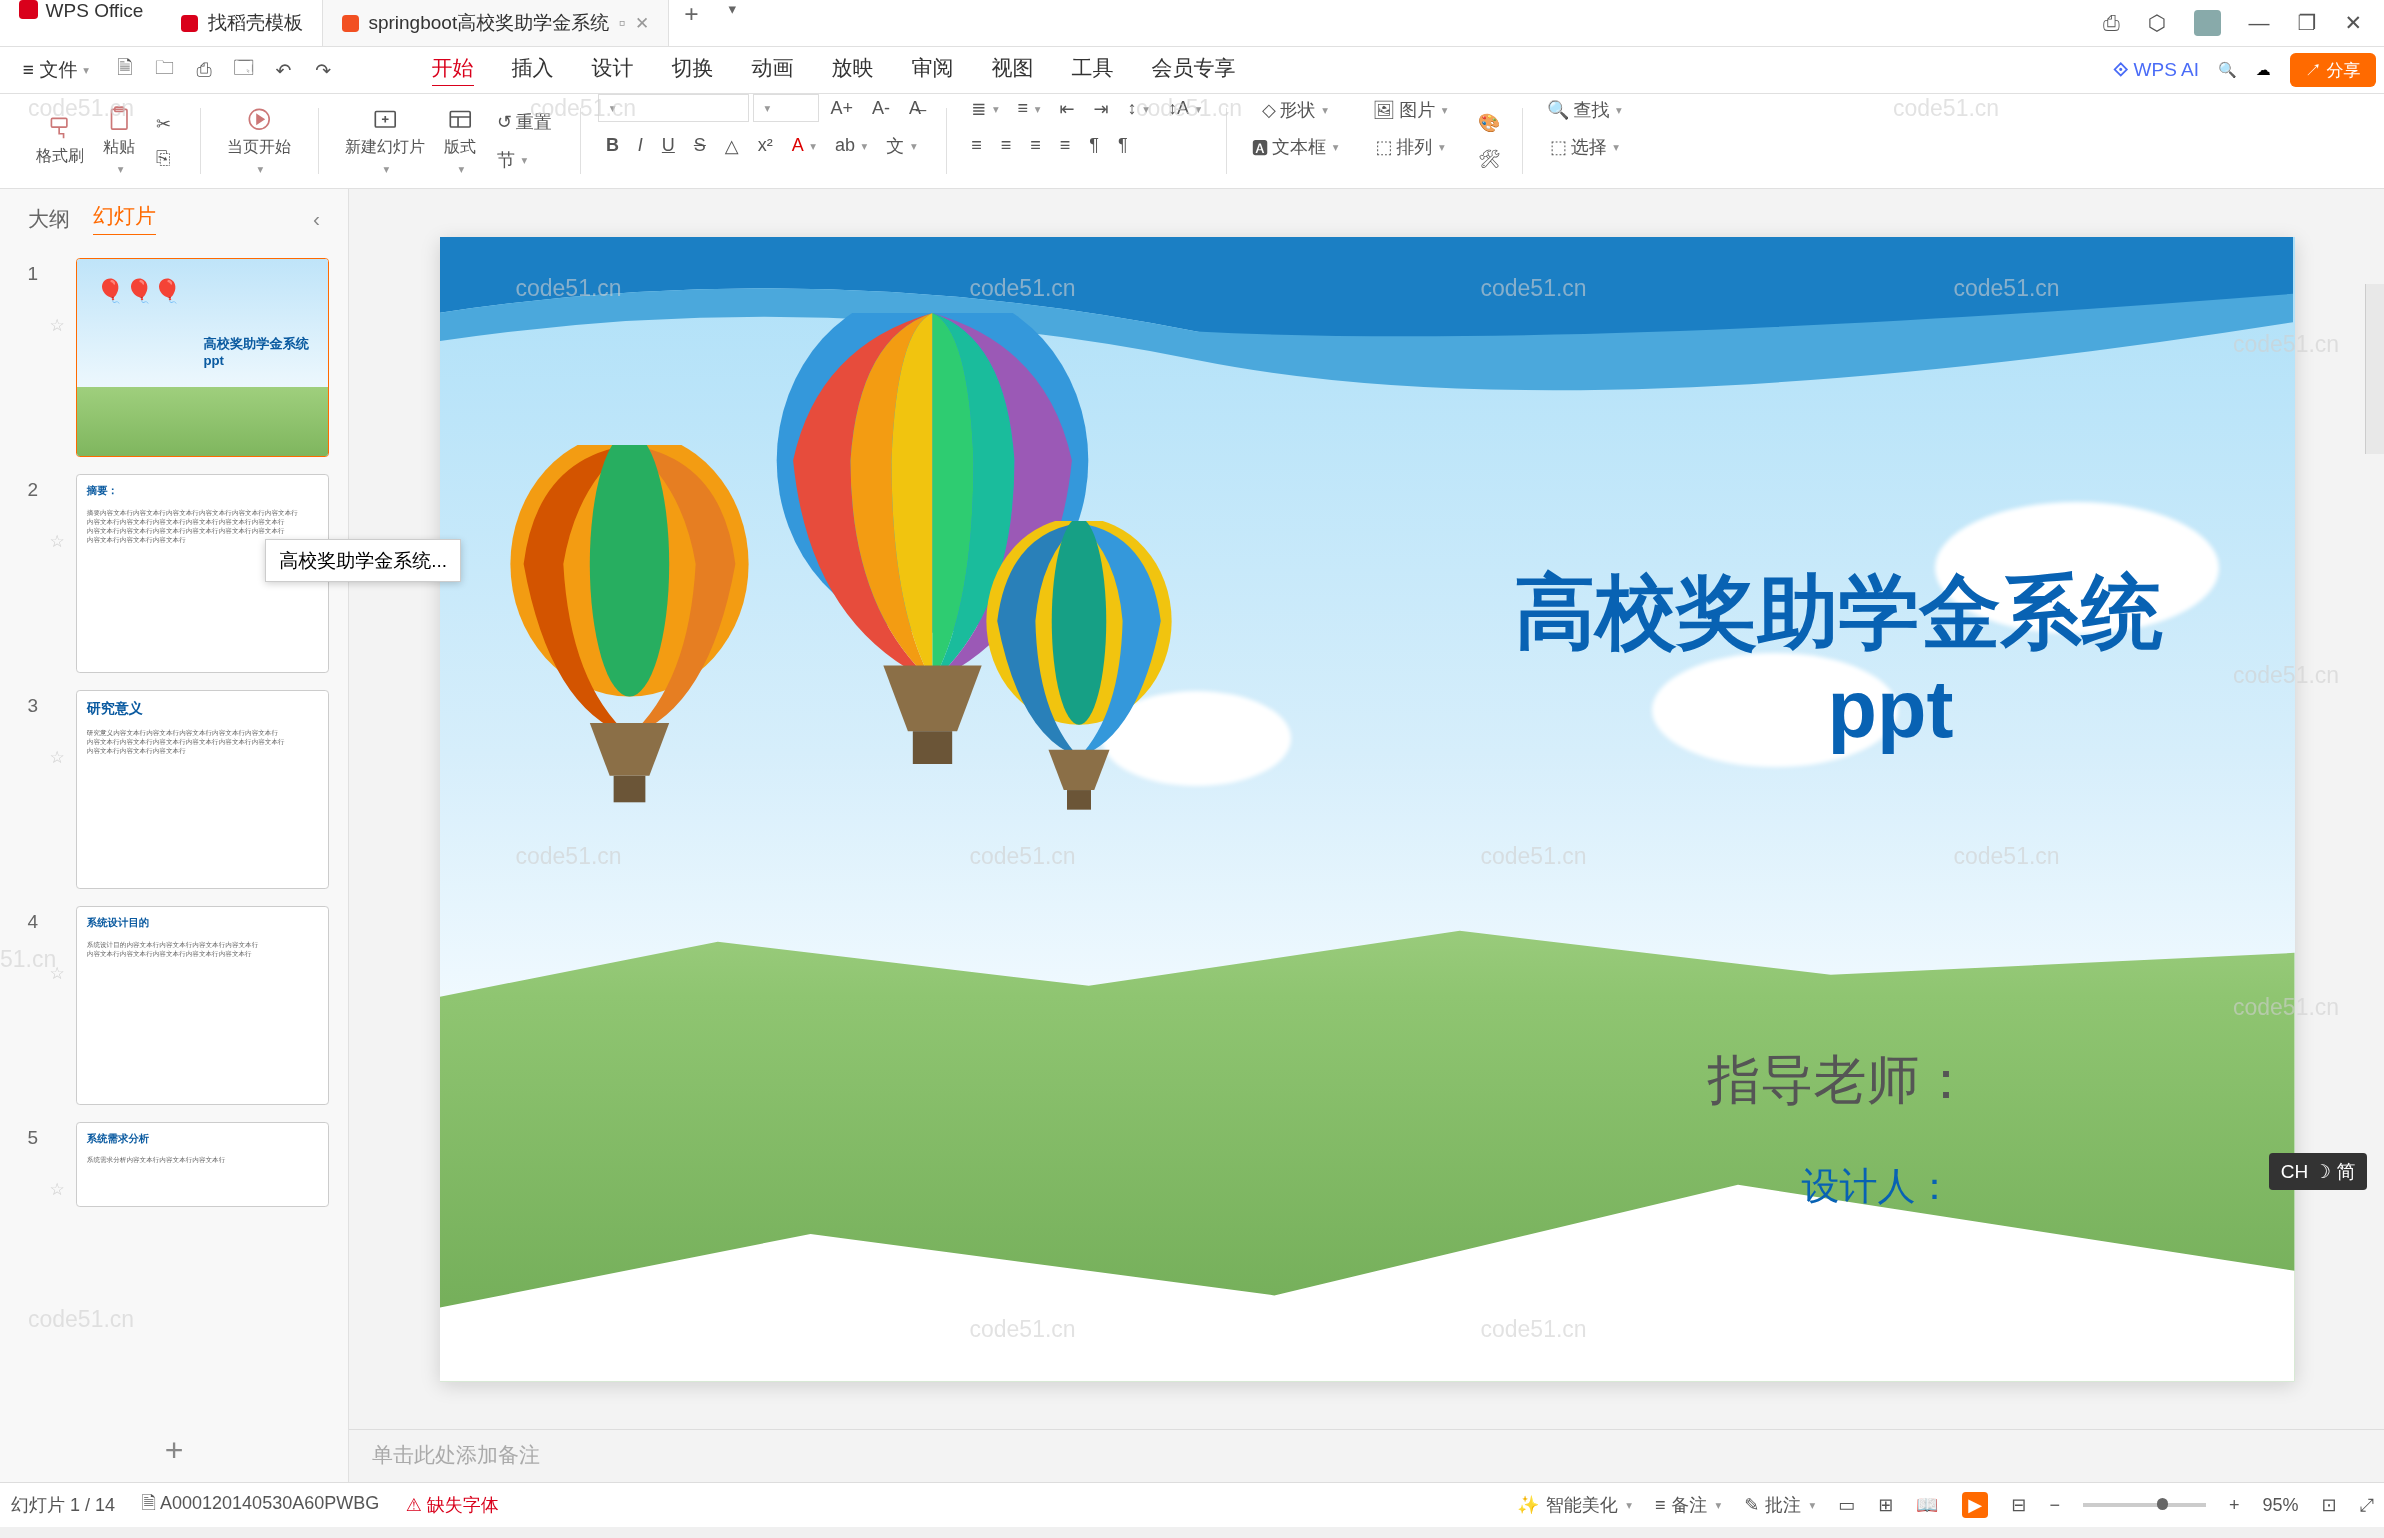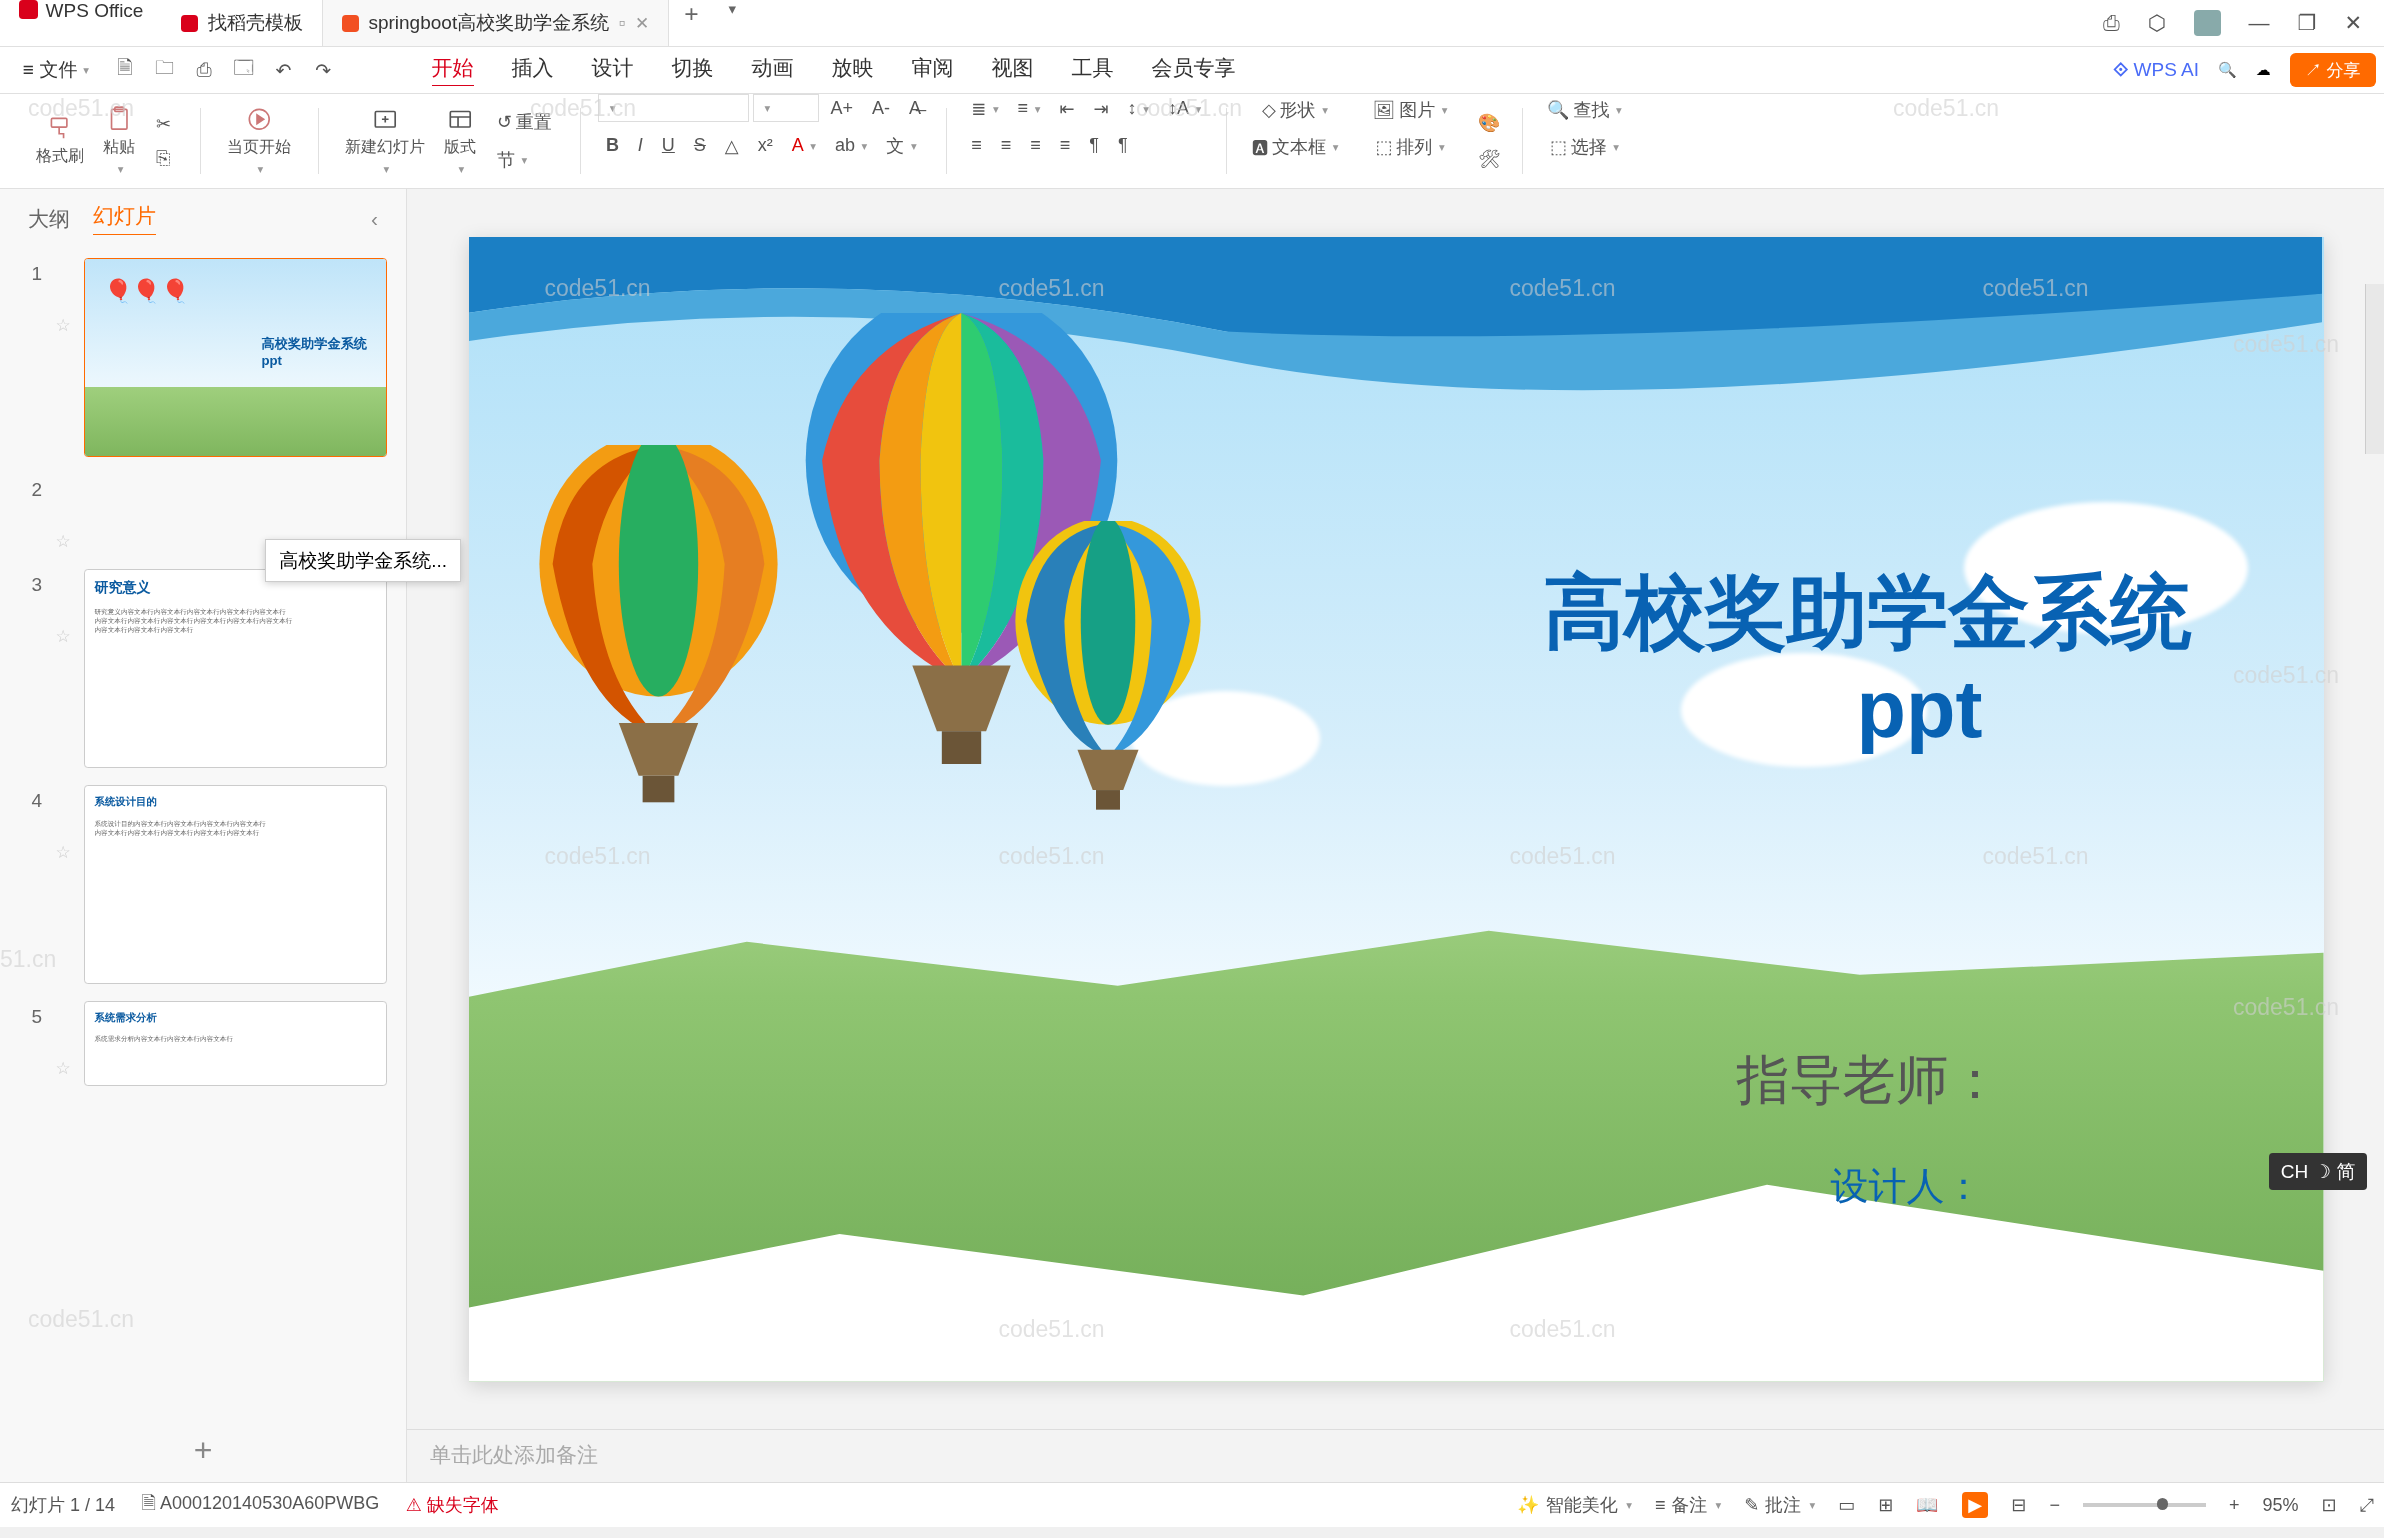--- a/index.html
+++ b/index.html
@@ -41,21 +41,21 @@
 .rib-group { display:flex; align-items:center; height:100%; padding:0 7.6px; }
 .rib-sep { width:0.9px; height:66px; background:#e0e0e0; margin:0 5.7px; }
 .rib-big { display:flex; flex-direction:column; align-items:center; gap:3.8px; padding:5.7px 9.5px; cursor:pointer; font-size:16px; color:#555; }
 .rib-big svg, .rib-big .ico { width:26.5px; height:26.5px; }
 .rib-btn { padding:3.8px 7.6px; cursor:pointer; color:#555; font-size:18px; display:flex; align-items:center; gap:3.8px; }
 .rib-small-col { display:flex; flex-direction:column; gap:5.7px; padding:0 3.8px; }
 .dd::after { content:"▾"; font-size:11.4px; color:#999; margin-left:2.8px; }
 
 
 .workspace { display:flex; height:calc(100% - 246px); background:#f3f3f3; }
-.left-panel { width:407px; background:#f8f8f8; border-right:0.9px solid #e0e0e0; display:flex; flex-direction:column; }
+.left-panel { width:349px; background:#f8f8f8; border-right:0.9px solid #e0e0e0; display:flex; flex-direction:column; }
 .panel-tabs { display:flex; gap:23px; padding:13.2px 28px; font-size:21px; align-items:center; }
 .ptab { color:#666; cursor:pointer; }
 .ptab.active { color:#ff6a00; border-bottom:1.9px solid #ff6a00; padding-bottom:3.8px; }
 .collapse { margin-left:auto; color:#888; cursor:pointer; }
 .thumbs { flex:1; overflow:auto; padding:9.5px 19px; }
 .thumb-row { display:flex; gap:9.5px; margin-bottom:17px; align-items:flex-start; }
 .thumb-idx { width:23px; text-align:right; font-size:19px; color:#666; padding-top:5.7px; }
 .star { width:23px; text-align:center; color:#ccc; font-size:17px; padding-top:57px; }
 .thumb { width:303px; height:199px; background:#fff; border:0.9px solid #ccc; border-radius:3.8px; position:relative; overflow:hidden; cursor:pointer; }
 .thumb.active { border:1.9px solid #ff6a00; }
@@ -300,20 +300,24 @@
         <div class="thumb active">
           <div class="thumb-sky"></div>
             <div class="thumb-land"></div>
           <div class="thumb-title" style="right:19px;top:76px"><span>高校奖助学金系统</span><br><span>ppt</span></div>
           <div style="position:absolute;left:19px;top:19px;font-size:23px">🎈🎈🎈</div>
         </div>
       </div>
       <div class="thumb-row">
         <div class="thumb-idx">2</div>
         <div class="star">☆</div>
+        <div class="thumb">
+          <div style="padding:9.5px;font-size:10.4px;color:#0a5aa0;font-weight:bold">摘要：</div>
+          <div style="padding:0 9.5px;font-size:6.6px;color:#666;line-height:1.4">摘要内容文本行内容文本行内容文本行内容文本行内容文本行内容文本行<br>内容文本行内容文本行内容文本行内容文本行内容文本行内容文本行<br>内容文本行内容文本行内容文本行内容文本行内容文本行内容文本行<br>内容文本行内容文本行内容文本行</div>
+        </div>
       </div>
       <div class="thumb-row">
         <div class="thumb-idx">3</div>
         <div class="star">☆</div>
         <div class="thumb">
           <div style="padding:9.5px;font-size:14px;color:#0a5aa0;font-weight:bold">研究意义</div>
           <div style="padding:0 9.5px;font-size:6.6px;color:#666;line-height:1.4">研究意义内容文本行内容文本行内容文本行内容文本行内容文本行<br>内容文本行内容文本行内容文本行内容文本行内容文本行内容文本行<br>内容文本行内容文本行内容文本行</div>
         </div>
       </div>
       <div class="thumb-row">

